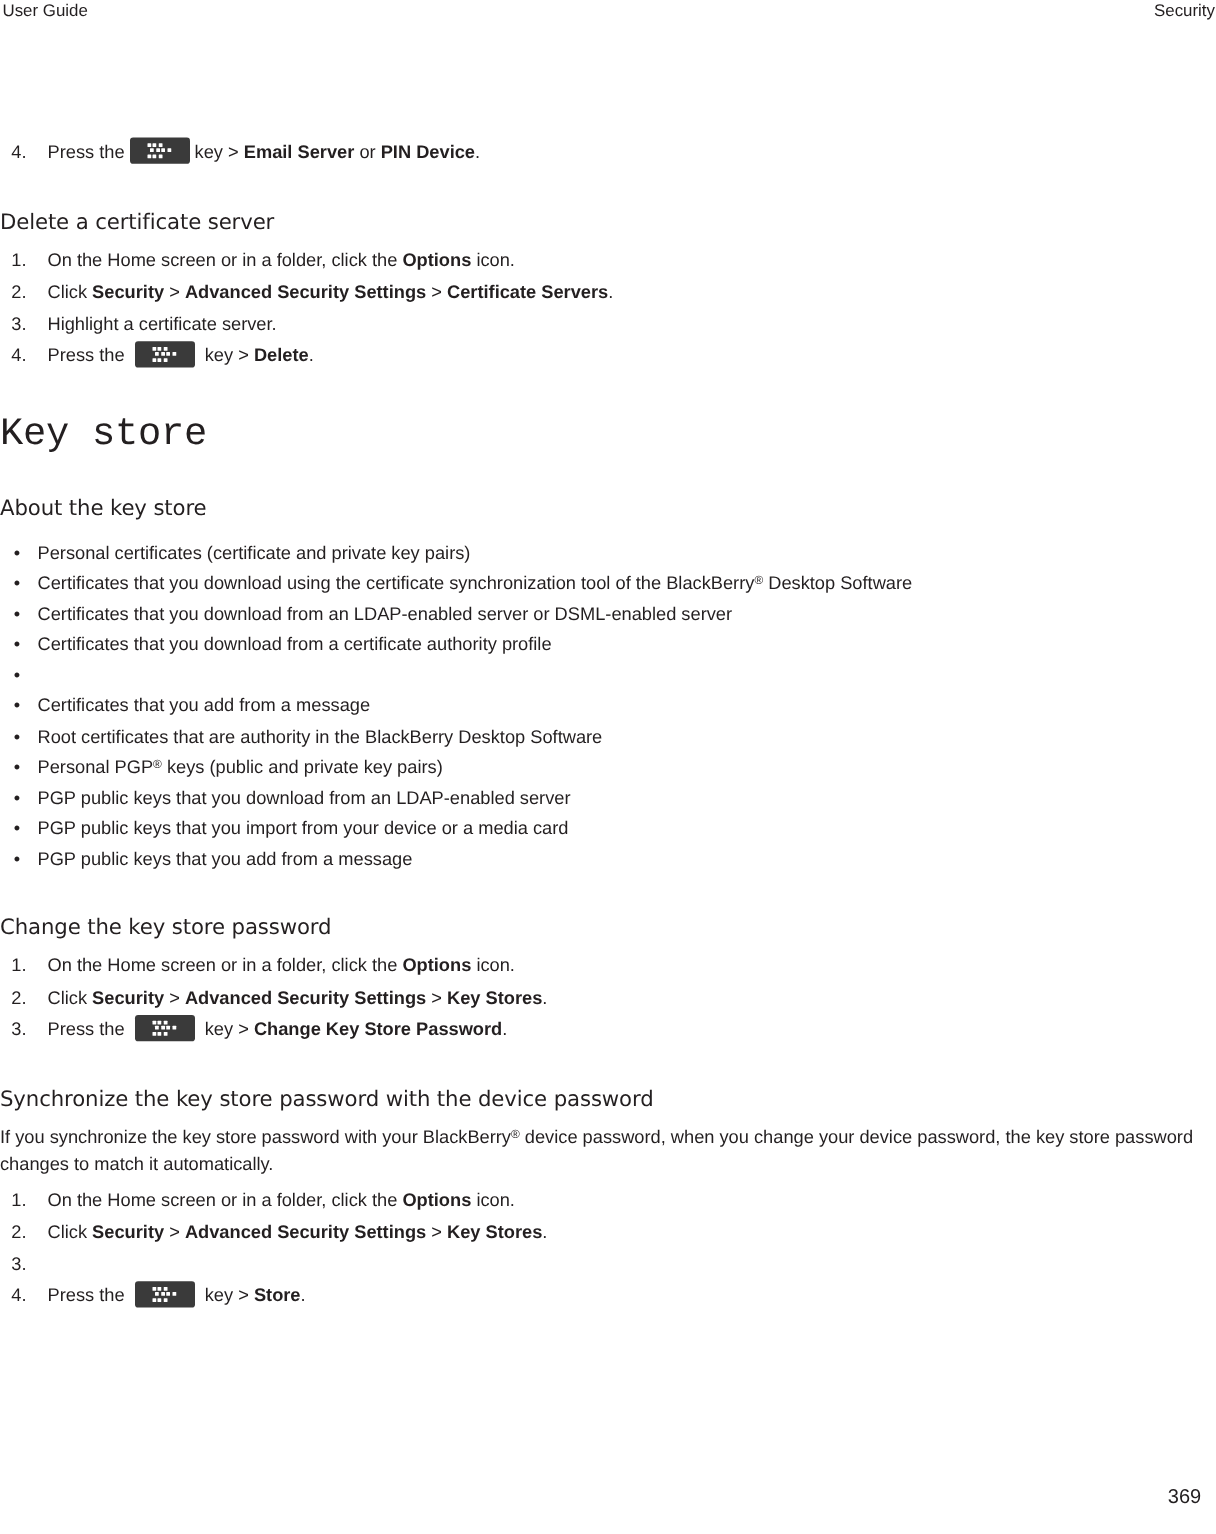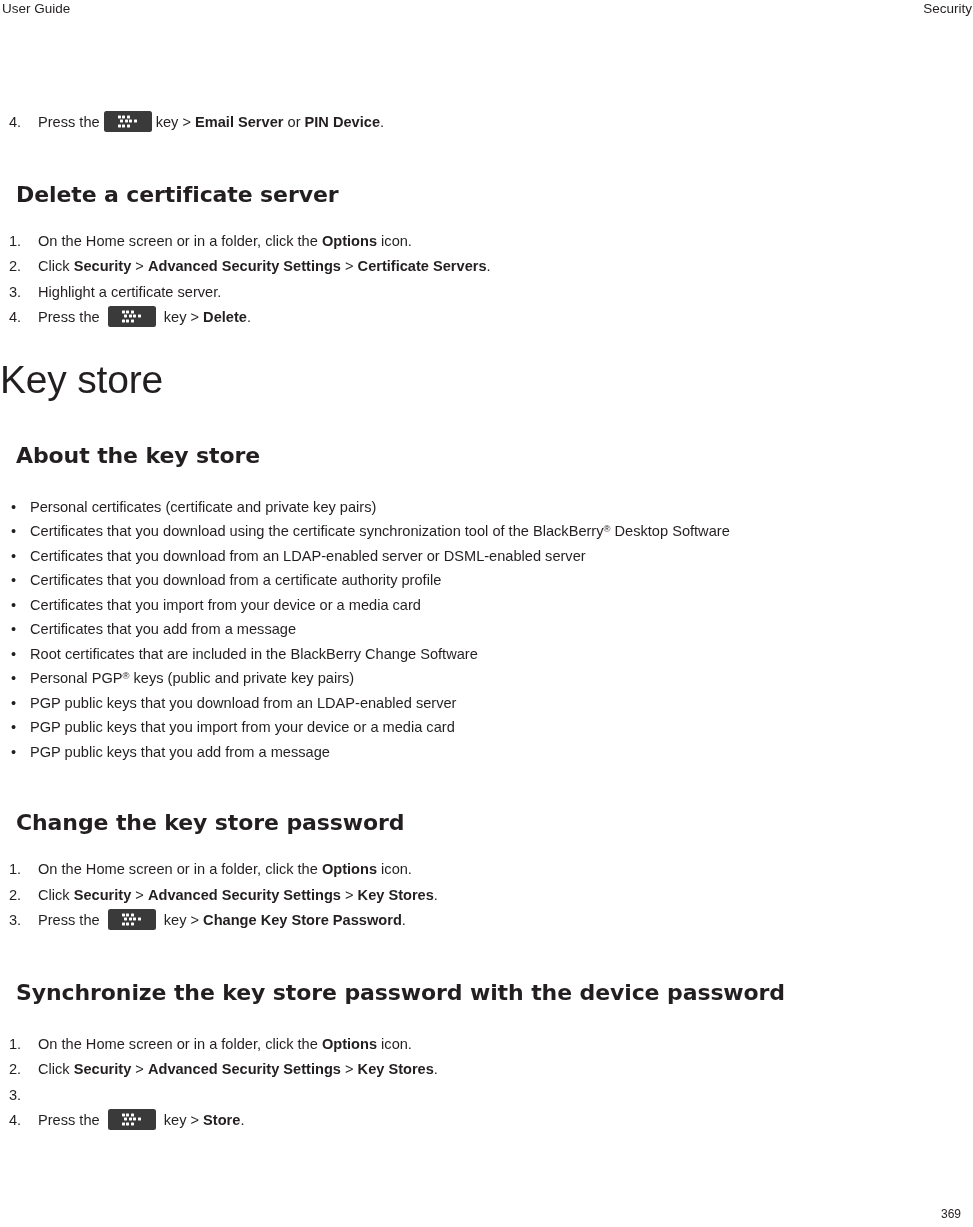--- a/index.html
+++ b/index.html
@@ -42,35 +42,35 @@
   
   .content {
     position: absolute;
     left: 0px;
     top: 110px;
     width: 973px;
   }
 
   
   h1.sec-h1 {
-    font-family: Liberation Sans, sans-serif;
+    font-family: Liberation Mono, monospace;
     font-weight: 400;
-    font-size: 39px;
+    font-size: 31px;
     line-height: 34px;
     margin: 0;
     padding: 0;
     letter-spacing: -0.2px;
     color: #231f20;
   }
   h2.sec-h2 {
     font-family: "DejaVu Sans", sans-serif;
-    font-weight: 700;
-    font-size: 22px;
+    font-weight: 400;
+    font-size: 17px;
     line-height: 25px;
-    margin: 16px;
+    margin: 0;
     padding: 0;
     letter-spacing: -0.1px;
     color: #231f20;
   }
 
   
   p.body-par {
     font-size: 14.6px;
     line-height: 22.5px;
     margin: 0;
@@ -160,23 +160,23 @@
   
   .gap-sec-top  { height: 32px; }
   .gap-h2-top   { height: 30px; }
   .gap-after-h  { height: 6px; }
   .gap-after-p  { height: 5px; }
 
   
   .page-footer {
     position: absolute;
     left: 0;
-    bottom: 4px;
+    bottom: 20px;
     width: 963px;
-    font-size: 12px;
+    font-size: 16px;
     line-height: 18px;
     text-align: right;
     color: #231f20;
   }
   .page-footer .pg {
     display: inline-block;
     padding-right: 2px;
   }
 </style>
 </head>
@@ -231,23 +231,23 @@
       <h1 class="sec-h1">Key store</h1>
       <div class="gap-h2-top"></div>
       <h2 class="sec-h2">About the key store</h2>
       <div class="gap-after-h"></div>
       <div class="gap-after-p"></div>
       <ul class="bullets">
         <li><span class="dot">•</span><span>Personal certificates (certificate and private key pairs)</span></li>
         <li><span class="dot">•</span><span>Certificates that you download using the certificate synchronization tool of the BlackBerry<sup class="reg">®</sup> Desktop Software</span></li>
         <li><span class="dot">•</span><span>Certificates that you download from an LDAP-enabled server or DSML-enabled server</span></li>
         <li><span class="dot">•</span><span>Certificates that you download from a certificate authority profile</span></li>
-        <li><span class="dot">•</span><span>Certificates that you import from your device or a media card</span></li>
+        <li><span class="dot">•</span></li>
         <li><span class="dot">•</span><span>Certificates that you add from a message</span></li>
-        <li><span class="dot">•</span><span>Root certificates that are included in the BlackBerry Change Software</span></li>
+        <li><span class="dot">•</span><span>Root certificates that are authority in the BlackBerry Desktop Software</span></li>
         <li><span class="dot">•</span><span>Personal PGP<sup class="reg">®</sup> keys (public and private key pairs)</span></li>
         <li><span class="dot">•</span><span>PGP public keys that you download from an LDAP-enabled server</span></li>
         <li><span class="dot">•</span><span>PGP public keys that you import from your device or a media card</span></li>
         <li><span class="dot">•</span><span>PGP public keys that you add from a message</span></li>
       </ul>
       <div class="gap-h2-top"></div>
       <h2 class="sec-h2">Change the key store password</h2>
       <div class="gap-after-h"></div>
       <ol class="steps">
         <li><span class="num">1.</span><span>On the Home screen or in a folder, click the <b>Options</b> icon.</span></li>
@@ -261,20 +261,21 @@
                 <i style="left:11.5px;top:4.6px"></i>
                 <i style="left:16.1px;top:4.6px"></i>
                 <i style="left:0px;top:9.2px"></i>
                 <i style="left:4.6px;top:9.2px"></i>
                 <i style="left:9.2px;top:9.2px"></i>
               </span></span> key &gt; <b>Change Key Store Password</b>.</span></li>
       </ol>
       <div class="gap-h2-top"></div>
       <h2 class="sec-h2">Synchronize the key store password with the device password</h2>
       <div class="gap-after-h"></div>
+      <p class="body-par">If you synchronize the key store password with your BlackBerry<sup class="reg">®</sup> device password, when you change your device password, the key store password changes to match it automatically.</p>
       <div class="gap-after-p"></div>
       <ol class="steps">
         <li><span class="num">1.</span><span>On the Home screen or in a folder, click the <b>Options</b> icon.</span></li>
         <li><span class="num">2.</span><span>Click <b>Security</b> &gt; <b>Advanced Security Settings</b> &gt; <b>Key Stores</b>.</span></li>
         <li><span class="num">3.</span></li>
         <li><span class="num">4.</span><span>Press the <span class="bb-key"><span class="grid">
                 <i style="left:0px;top:0px"></i>
                 <i style="left:4.6px;top:0px"></i>
                 <i style="left:9.2px;top:0px"></i>
                 <i style="left:2.3px;top:4.6px"></i>

